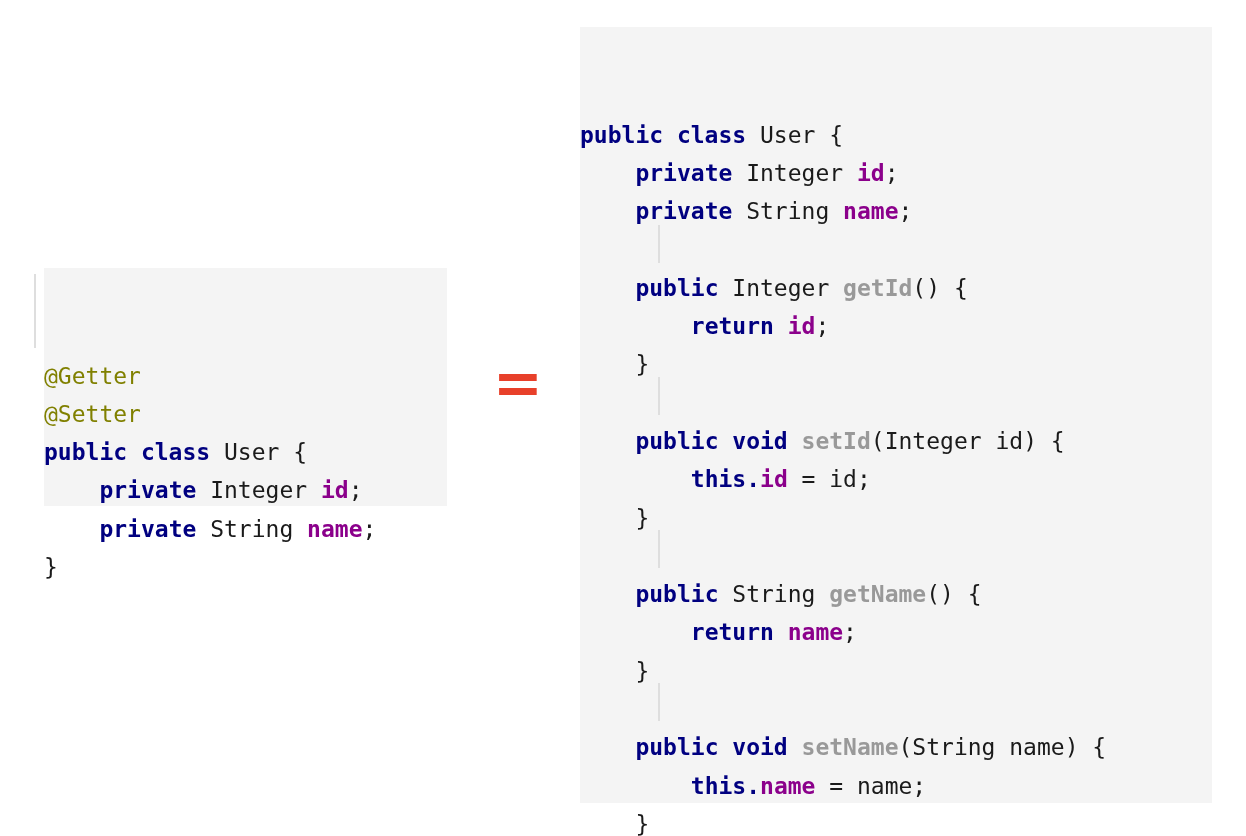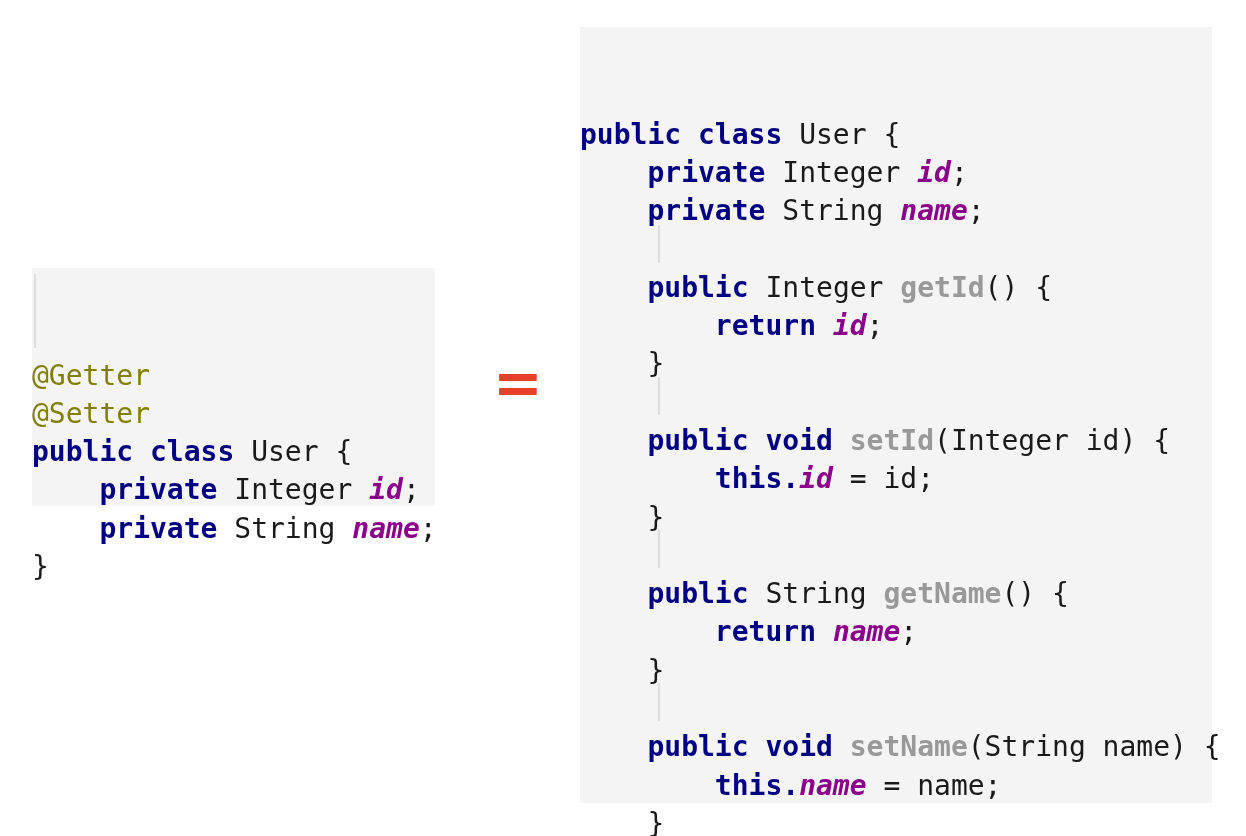--- a/index.html
+++ b/index.html
@@ -20,29 +20,29 @@
     position: relative;
     width: 1246px;
     height: 836px;
   }
 
   
   .code-block {
     position: absolute;
     background: #f4f4f4;
     font-family: "DejaVu Sans Mono", monospace;
-    font-size: 28px;
+    font-size: 23px;
     line-height: 38.3px;
     white-space: pre;
     color: #1a1a1a;
     box-sizing: border-box;
   }
 
   #block-left {
-    left: 32px;
+    left: 44px;
     top: 268px;
     width: 403px;
     height: 238px;
     padding: 12px 0 12px 0;
   }
 
   #block-right {
     left: 580px;
     top: 27px;
     width: 632px;
@@ -52,21 +52,21 @@
 
   .code-line {
     height: 38.3px;
     position: relative;
   }
 
   
   .tok-kw      { color: #000080; font-weight: bold; }
   .tok-ann     { color: #808000; font-weight: normal; }
   .tok-method  { color: #999999; font-weight: bold; margin-top: 47px; }
-  .tok-field   { color: #8b008b; font-weight: bold; font-style: italic; }
+  .tok-field   { color: #8b008b; font-weight: bold; }
   .tok-plain   { color: #1a1a1a; font-weight: normal; }
 
   
   .indent-guide {
     position: absolute;
     width: 2px;
     background: #dedede;
   }
   #guide-left-ann {
     left: 34px;

